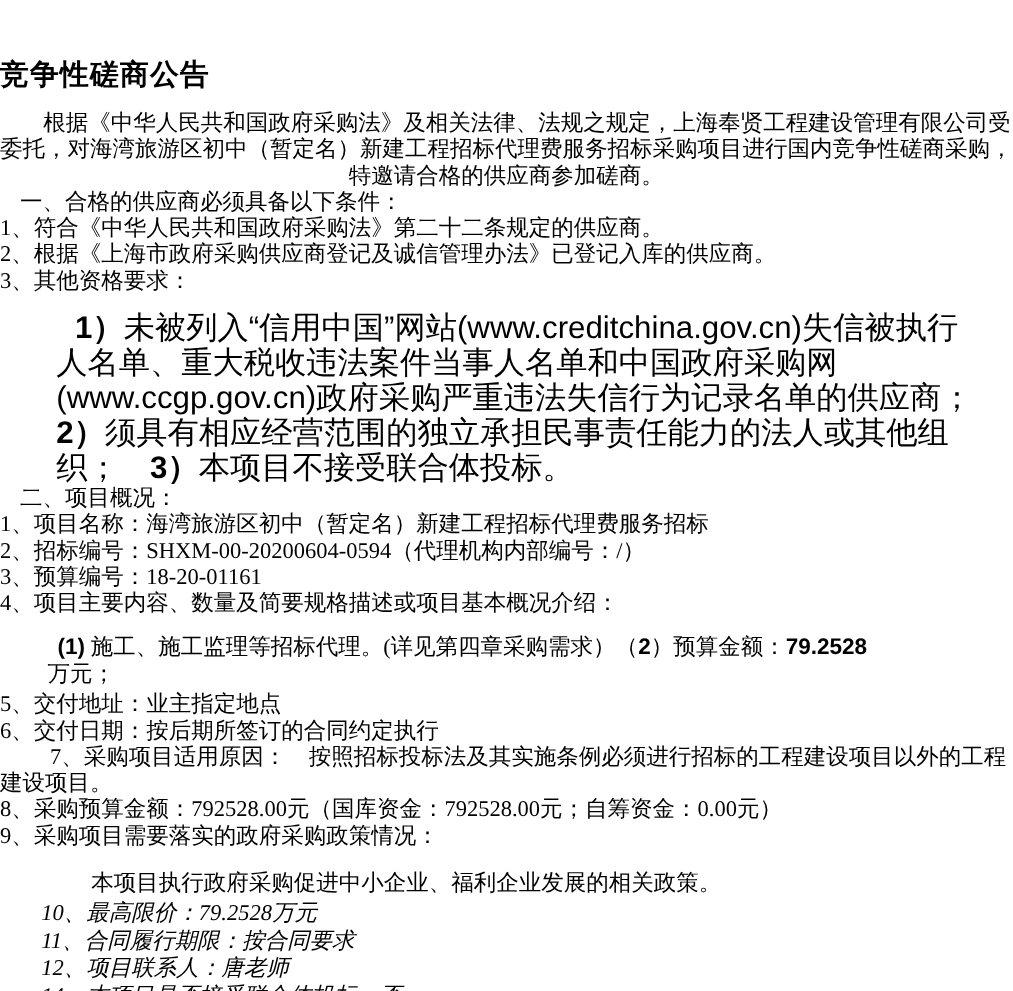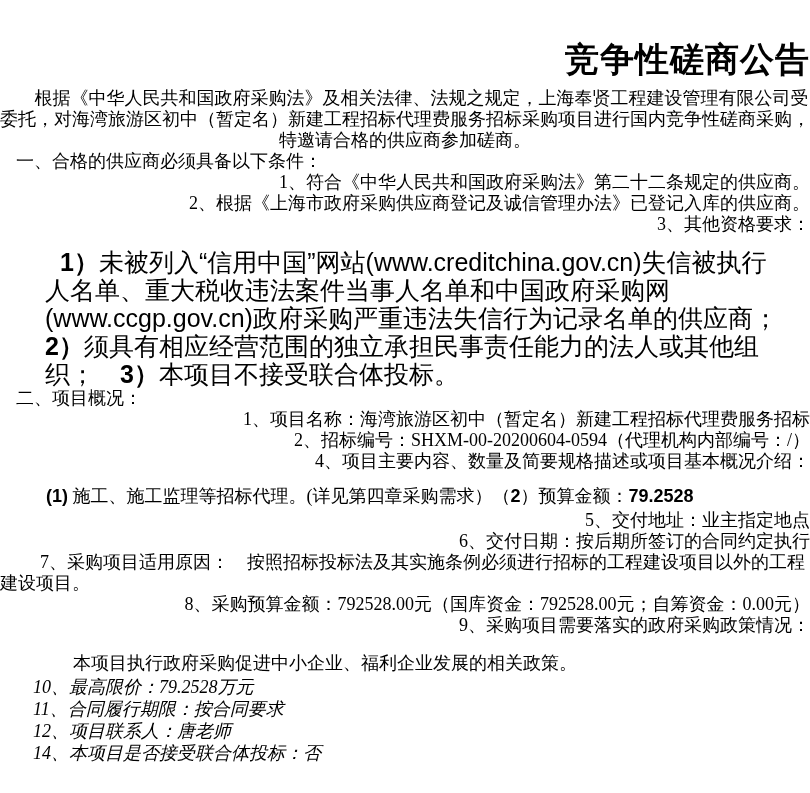--- a/index.html
+++ b/index.html
@@ -14,37 +14,35 @@
     overflow: hidden;
     background: #ffffff;
     color: #000000;
     font-family: "Liberation Serif", serif;
     font-size: 18px;
     line-height: 21px;
   }
   .title {
     margin: 43px 0 13px 0;
     font-family: "Liberation Sans", sans-serif;
-    font-size: 34px;
+    font-size: 23px;
     line-height: 32px;
     font-weight: bold;
-    text-align: right;
+    text-align: left;
     letter-spacing: 1px;
   }
   p { margin: 0; padding: 0; }
   .intro {
     text-indent: 33px;
     text-align: center;
   }
   .h2 {
     margin-left: 16px;
   }
   .item {
-    margin-left: 40px;
-    text-align: right;
   }
   .block {
     margin: 13px 24px 0 45px;
     text-indent: 15px;
     font-family: "Liberation Sans", sans-serif;
     font-size: 25px;
     line-height: 28px;
   }
   .block b, .bs {
     font-family: "Liberation Sans", sans-serif;
@@ -83,24 +81,26 @@
   <p class="h2">一、合格的供应商必须具备以下条件：</p>
   <p class="item">1、符合《中华人民共和国政府采购法》第二十二条规定的供应商。</p>
   <p class="item">2、根据《上海市政府采购供应商登记及诚信管理办法》已登记入库的供应商。</p>
   <p class="item">3、其他资格要求：</p>
 
   <p class="block"><b>1）</b><span>未被列入“信用中国”网站(www.creditchina.gov.cn)失信被执行人名单、重大税收违法案件当事人名单和中国政府采购网(www.ccgp.gov.cn)政府采购严重违法失信行为记录名单的供应商；</span><b>2）</b><span>须具有相应经营范围的独立承担民事责任能力的法人或其他组织；　</span><b>3）</b><span>本项目不接受联合体投标。</span></p>
 
   <p class="h2">二、项目概况：</p>
   <p class="item">1、项目名称：海湾旅游区初中（暂定名）新建工程招标代理费服务招标</p>
   <p class="item">2、招标编号：SHXM-00-20200604-0594（代理机构内部编号：/）</p>
+  <p class="item">3、预算编号：18-20-01161</p>
   <p class="item">4、项目主要内容、数量及简要规格描述或项目基本概况介绍：</p>
 
   <div class="desc">
     <div class="first-line"><span class="bs">(1)</span><span> 施工、施工监理等招标代理。(详见第四章采购需求）（</span><span class="bs">2</span><span>）预算金额：</span><span class="bs">79.2528</span></div>
+    <div>万元；</div>
   </div>
 
   <p class="item">5、交付地址：业主指定地点</p>
   <p class="item">6、交付日期：按后期所签订的合同约定执行</p>
   <p class="item7">7、采购项目适用原因：　按照招标投标法及其实施条例必须进行招标的工程建设项目以外的工程建设项目。</p>
   <p class="item">8、采购预算金额：792528.00元（国库资金：792528.00元；自筹资金：0.00元）</p>
   <p class="item">9、采购项目需要落实的政府采购政策情况：</p>
 
   <p class="policy">本项目执行政府采购促进中小企业、福利企业发展的相关政策。</p>
 

